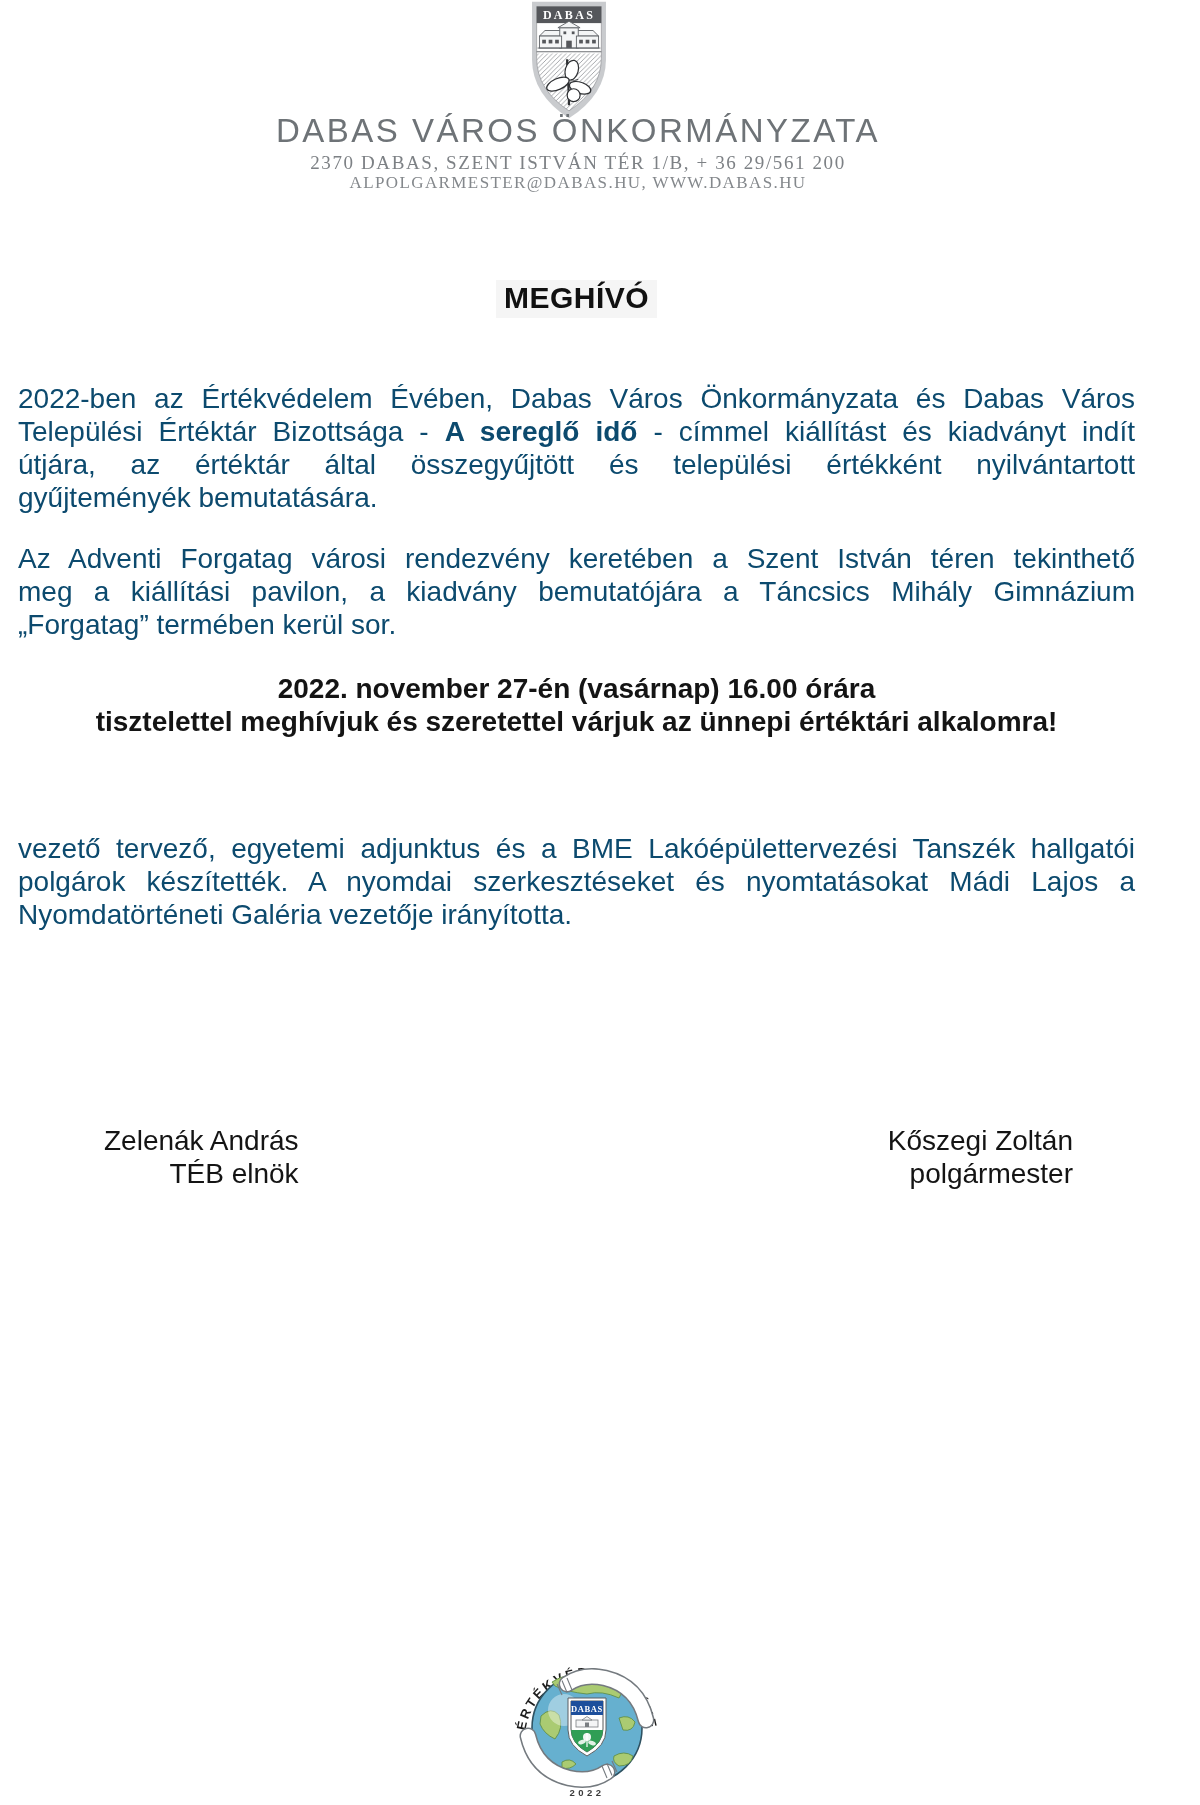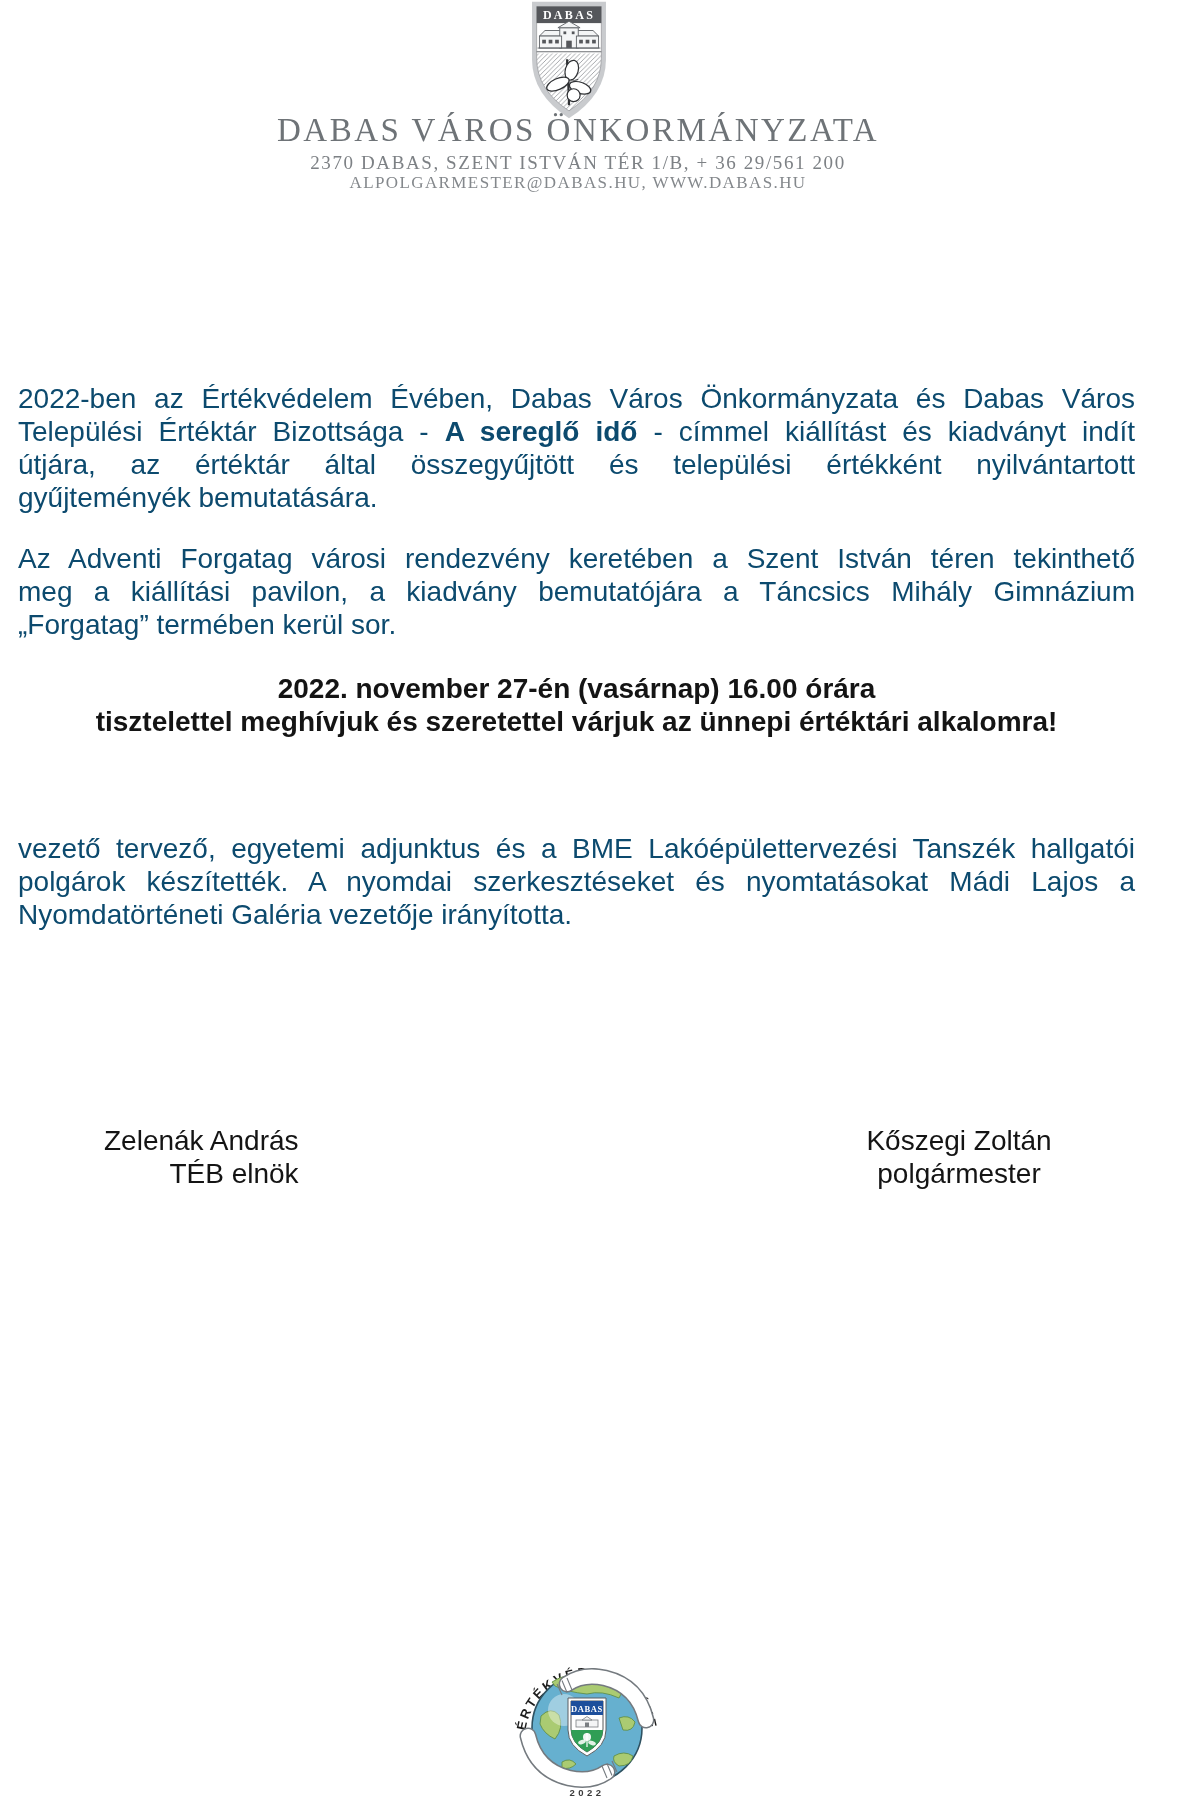--- a/index.html
+++ b/index.html
@@ -16,21 +16,21 @@
   
   .hdr-crest {
     position: absolute;
     left: 522px; top: 0px;
     width: 94px; height: 122px;
   }
   .org-name {
     position: absolute;
     left: 18px; top: 112px; width: 1120px;
     text-align: center;
-    font-family: Liberation Serif, serif;
+    font-family: Liberation Sans, sans-serif;
     font-size: 33px;
     letter-spacing: 2.5px;
     color: #6e7377;
     white-space: nowrap;
   }
   .addr-line {
     position: absolute;
     left: 18px; top: 152px; width: 1120px;
     text-align: center;
     font-family: "Liberation Serif", serif;
@@ -89,21 +89,21 @@
   }
   
   .sig {
     position: absolute;
     top: 1124px;
     font-size: 28px;
     line-height: 33px;
     color: #141414;
   }
   .sig-left { left: 104px; text-align: right; }
-  .sig-right { left: 845px; width: 228px; text-align: center; }
+  .sig-right { left: 845px; width: 228px; text-align: right; }
   
   .ftr-emblem {
     position: absolute;
     left: 506px; top: 1626px;
     width: 162px; height: 176px;
   }
 </style>
 </head>
 <body>
 
@@ -154,20 +154,23 @@
       <ellipse cx="62" cy="95" rx="12" ry="6" transform="rotate(18 62 95)" fill="#ffffff" stroke="#2f3134" stroke-width="1.3"></ellipse>
       <circle cx="55" cy="103" r="7" fill="#ffffff" stroke="#2f3134" stroke-width="1.3"></circle>
       <path d="M52,86 q4,2 8,0" stroke="#2f3134" stroke-width="1" fill="none"></path>
     </g>
   </svg>
 
   <div class="org-name">DABAS VÁROS ÖNKORMÁNYZATA</div>
   <div class="addr-line">2370 DABAS, SZENT ISTVÁN TÉR 1/B, + 36 29/561 200</div>
   <div class="contact-line">ALPOLGARMESTER@DABAS.HU, WWW.DABAS.HU</div>
 
+  <div class="doc-title-row">
+    <span class="doc-title">MEGHÍVÓ</span>
+  </div>
 
   <div class="para p1">
     <div class="jline">2022-ben az Értékvédelem Évében, Dabas Város Önkormányzata és Dabas Város</div>
     <div class="jline"><span>Települési Értéktár Bizottsága - </span><span class="b">A sereglő idő</span><span> - címmel kiállítást és kiadványt indít</span></div>
     <div class="jline">útjára, az értéktár által összegyűjtött és települési értékként nyilvántartott</div>
     <div class="jline last">gyűjteményék bemutatására.</div>
   </div>
 
   <div class="para p2">
     <div class="jline">Az Adventi Forgatag városi rendezvény keretében a Szent István téren tekinthető</div>

